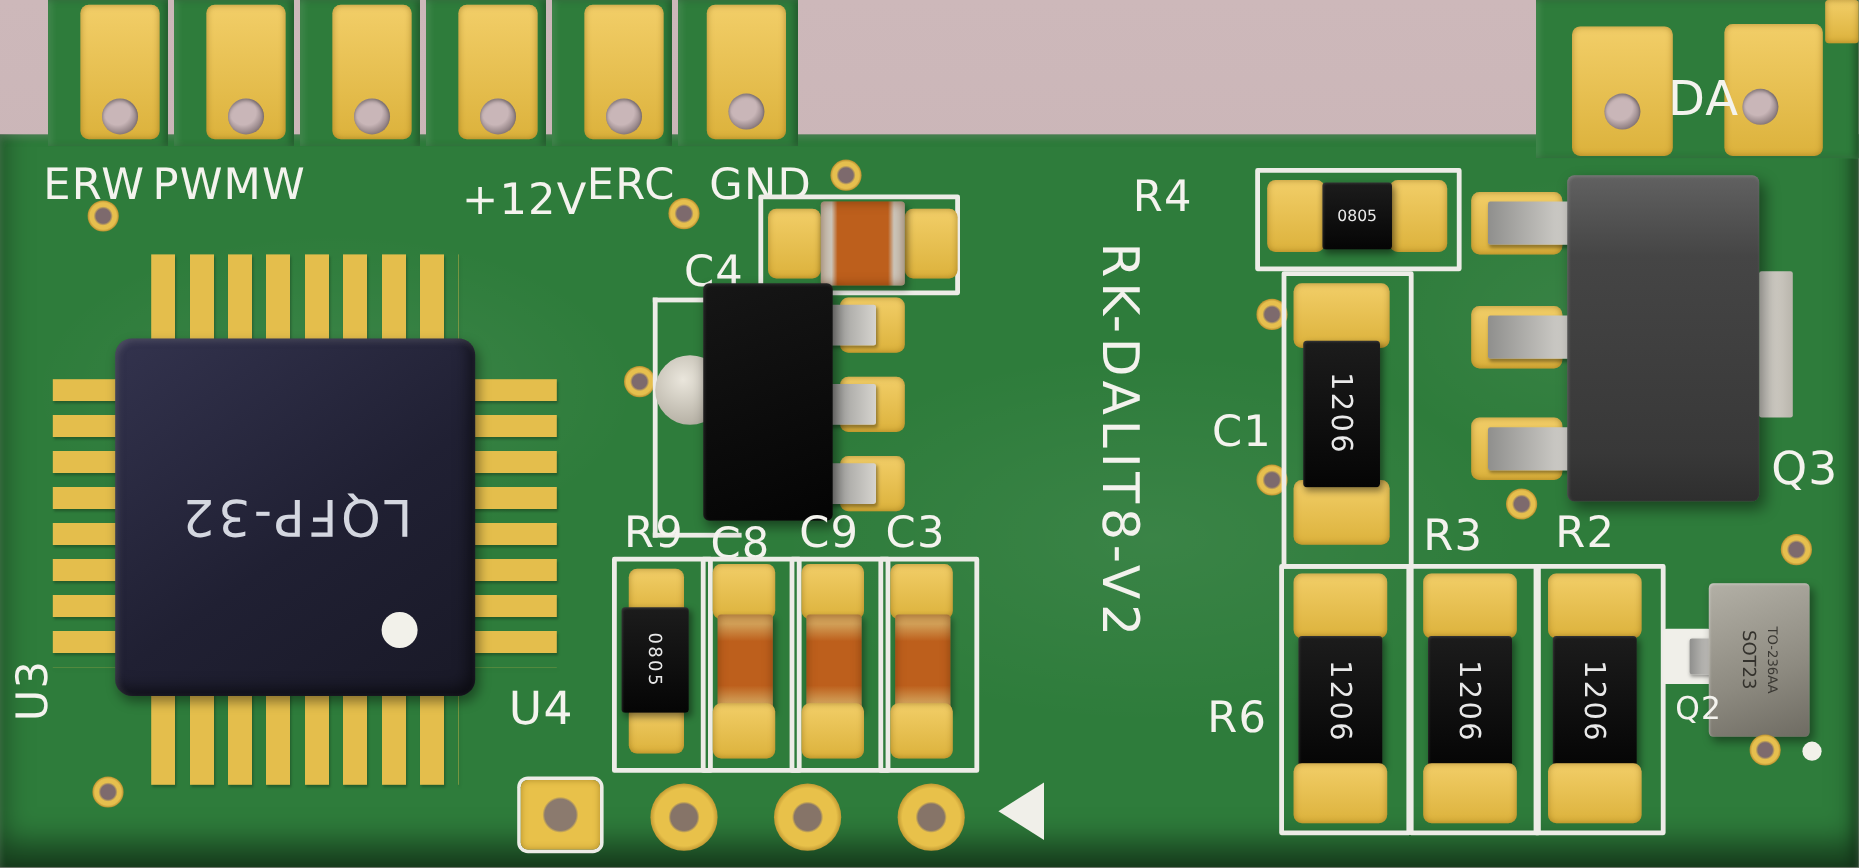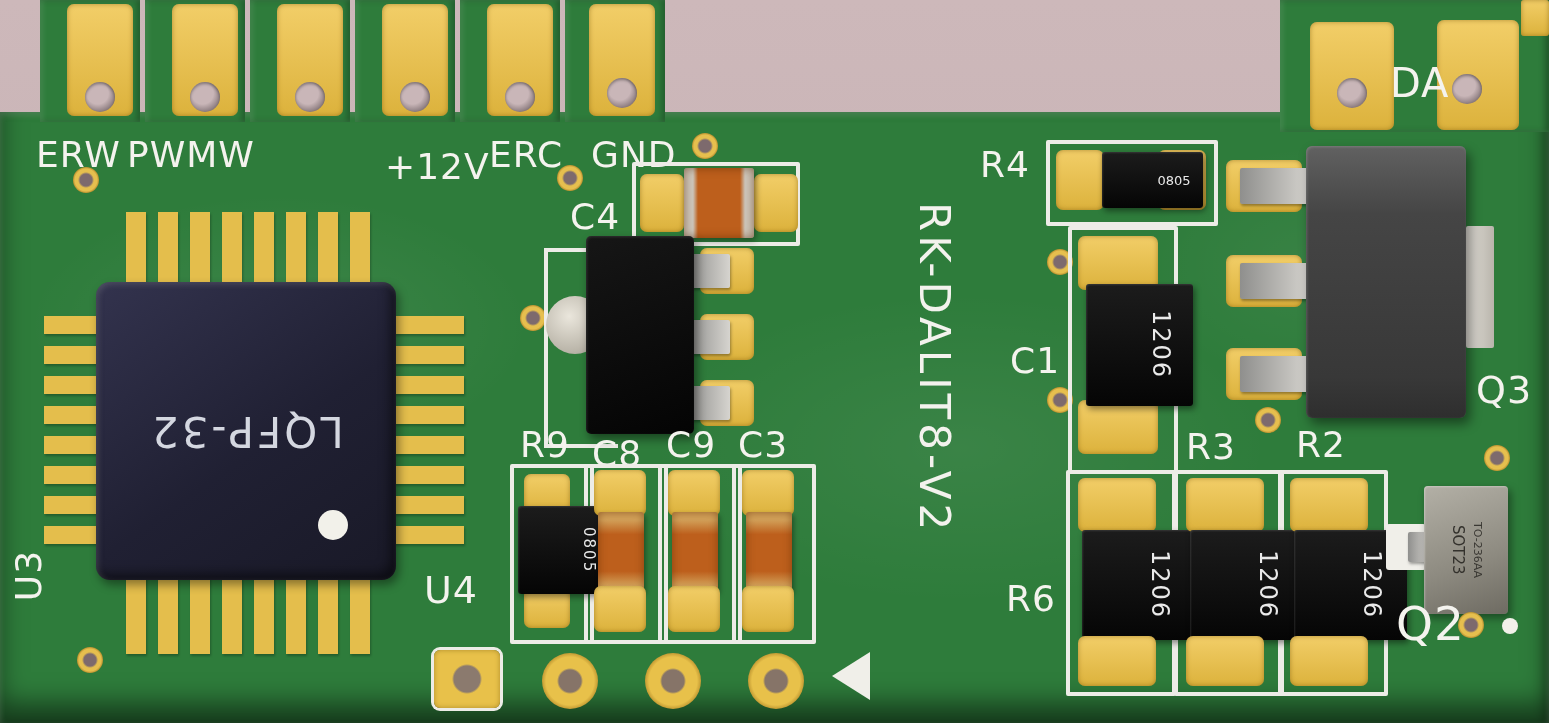--- a/index.html
+++ b/index.html
@@ -31,21 +31,21 @@
     box-shadow:inset 0 2px 3px rgba(0,0,0,.35);}
   .via{width:26px;height:26px;border-radius:50%;
     background:radial-gradient(circle, #7d6a6d 0 6px, #e6bf4e 8px 11px, #b98f2e 13px);}
   .wdot{background:#f2f1ea;border-radius:50%;}
   
   .slk{color:#f4f3ee;font-size:36px;white-space:nowrap;letter-spacing:1px;}
   .outline{border:4px solid #edece7;border-radius:2px;}
   
   .body-black{background:linear-gradient(180deg,#1c1c1c,#050505);border-radius:3px;
     display:flex;align-items:center;justify-content:center;
-    box-shadow:2px 3px 6px rgba(0,0,0,.45), inset 1px 1px 2px rgba(255,255,255,.12);padding-left:43px;}
+    box-shadow:2px 3px 6px rgba(0,0,0,.45), inset 1px 1px 2px rgba(255,255,255,.12);}
   .vmark{writing-mode:vertical-rl;color:#e9e9e9;letter-spacing:2px;}
   .cap-body{background:linear-gradient(180deg,#d2a058 0 10%,#bd5f1c 28% 74%,#d2a058 92%);
     border-radius:3px;box-shadow:inset 0 0 8px rgba(90,40,5,.55), 2px 3px 5px rgba(0,0,0,.35);}
   .lead{background:linear-gradient(90deg,#8f8f8d,#d6d4cf);border-radius:2px;
     box-shadow:1px 2px 3px rgba(0,0,0,.35);}
   .pinrow-h{background:repeating-linear-gradient(90deg,#e4be4c 0 20px,rgba(0,0,0,0) 20px 32px);
     filter:drop-shadow(1px 2px 1px rgba(0,0,0,.25));}
   .pincol-v{background:repeating-linear-gradient(180deg,#e4be4c 0 18px,rgba(0,0,0,0) 18px 30px);
     filter:drop-shadow(1px 2px 1px rgba(0,0,0,.25));}
   .flexc{display:flex;align-items:center;justify-content:center;}
@@ -109,21 +109,21 @@
   <div class="abs" style="left:96px;top:282px;width:300px;height:298px;border-radius:14px;
        background:linear-gradient(145deg,#33334e,#202033 55%,#191927);
        box-shadow:inset 2px 2px 6px rgba(255,255,255,.16), inset -5px -6px 12px rgba(0,0,0,.55), 3px 5px 10px rgba(0,0,0,.4);"></div>
   <div class="abs flexc" style="left:96px;top:282px;width:300px;height:298px">
     <span style="transform:rotate(180deg);font-size:42px;color:#d4d7e0;letter-spacing:3px">LQFP-32</span>
   </div>
   <div class="abs wdot" style="left:318px;top:510px;width:30px;height:30px"></div>
   <div class="abs slk" style="left:-12px;top:555px;width:80px;text-align:center;transform:rotate(-90deg)">U3</div>
   <div class="abs slk" style="left:424px;top:568px;font-size:38px">U4</div>
 
-  <div class="abs slk" style="left:570px;top:196px">C4</div>
+  <div class="abs slk" style="left:570px;top:206px">C4</div>
   <div class="abs outline" style="left:632px;top:162px;width:160px;height:76px"></div>
   <div class="abs gpad" style="left:640px;top:174px;width:44px;height:58px"></div>
   <div class="abs gpad" style="left:754px;top:174px;width:44px;height:58px"></div>
   <div class="abs" style="left:684px;top:168px;width:70px;height:70px;border-radius:3px;
        background:linear-gradient(90deg,#cdc6ba 0 9px,#bd5f1c 14px 56px,#cdc6ba 61px);
        box-shadow:inset 0 0 10px rgba(90,40,5,.6), 2px 3px 6px rgba(0,0,0,.35);"></div>
 
   <div class="abs" style="left:544px;top:248px;width:70px;height:192px;border-left:4px solid #edece7;border-top:4px solid #edece7;border-bottom:4px solid #edece7"></div>
   <div class="abs" style="left:546px;top:296px;width:58px;height:58px;border-radius:50%;
        background:radial-gradient(circle at 40% 35%, #eae6dc, #b9b4a8 70%, #97928a);"></div>
@@ -162,21 +162,21 @@
   <div class="abs gpad" style="left:668px;top:586px;width:52px;height:46px"></div>
 
   <div class="abs gpad" style="left:742px;top:470px;width:52px;height:46px"></div>
   <div class="abs cap-body" style="left:746px;top:512px;width:46px;height:80px"></div>
   <div class="abs gpad" style="left:742px;top:586px;width:52px;height:46px"></div>
 
   <div class="abs" style="left:898px;top:202px;width:72px;height:480;text-align:center">
     <span style="writing-mode:vertical-rl;font-size:42px;color:#f3f2ed;letter-spacing:4px">RK-DALIT8-V2</span>
   </div>
 
-  <div class="abs slk" style="left:980px;top:144px">R4</div>
+  <div class="abs slk" style="left:944px;top:144px">R4</div>
   <div class="abs outline" style="left:1046px;top:140px;width:164px;height:78px"></div>
   <div class="abs gpad" style="left:1056px;top:150px;width:48px;height:60px"></div>
   <div class="abs gpad" style="left:1158px;top:150px;width:48px;height:60px"></div>
   <div class="abs body-black" style="left:1102px;top:152px;width:58px;height:56px">
     <span style="font-size:13px;color:#e9e9e9">0805</span>
   </div>
 
   <div class="abs slk" style="left:1010px;top:340px">C1</div>
   <div class="abs outline" style="left:1068px;top:226px;width:102px;height:240px"></div>
   <div class="abs gpad" style="left:1078px;top:236px;width:80px;height:54px"></div>
@@ -224,21 +224,21 @@
   <div class="abs gpad" style="left:1290px;top:636px;width:78px;height:50px"></div>
 
   <div class="abs" style="left:1386px;top:524px;width:40px;height:46px;background:#f0efe9;border-radius:3px"></div>
   <div class="abs lead" style="left:1408px;top:532px;width:22px;height:30px"></div>
   <div class="abs flexc" style="left:1424px;top:486px;width:84px;height:128px;border-radius:4px;gap:4px;
        background:linear-gradient(160deg,#b3b0a6,#8d8a80 60%,#6e6b62);
        box-shadow:3px 4px 8px rgba(0,0,0,.4), inset 1px 1px 2px rgba(255,255,255,.3);">
     <span style="writing-mode:vertical-rl;font-size:15px;color:#33312c">SOT23</span>
     <span style="writing-mode:vertical-rl;font-size:11px;color:#3a3833">TO-236AA</span>
   </div>
-  <div class="abs slk" style="left:1396px;top:596px;font-size:47px">Q2</div>
+  <div class="abs slk" style="left:1396px;top:576px;font-size:26px">Q2</div>
   <div class="abs via" style="left:1458px;top:612px"></div>
   <div class="abs wdot" style="left:1502px;top:618px;width:16px;height:16px"></div>
 
   <div class="abs" style="left:434px;top:650px;width:66px;height:58px;border-radius:6px;
        background:radial-gradient(circle at 50% 50%, #8b7a6e 0 13px, #e8c14a 15px);
        box-shadow:0 0 0 3px #edece7, inset 0 0 5px rgba(120,85,10,.5);"></div>
   <div class="abs" style="left:542px;top:653px;width:56px;height:56px;border-radius:50%;
        background:radial-gradient(circle, #867468 0 11px, #e8c14a 13px 24px, #c29a33 28px);"></div>
   <div class="abs" style="left:645px;top:653px;width:56px;height:56px;border-radius:50%;
        background:radial-gradient(circle, #867468 0 11px, #e8c14a 13px 24px, #c29a33 28px);"></div>

